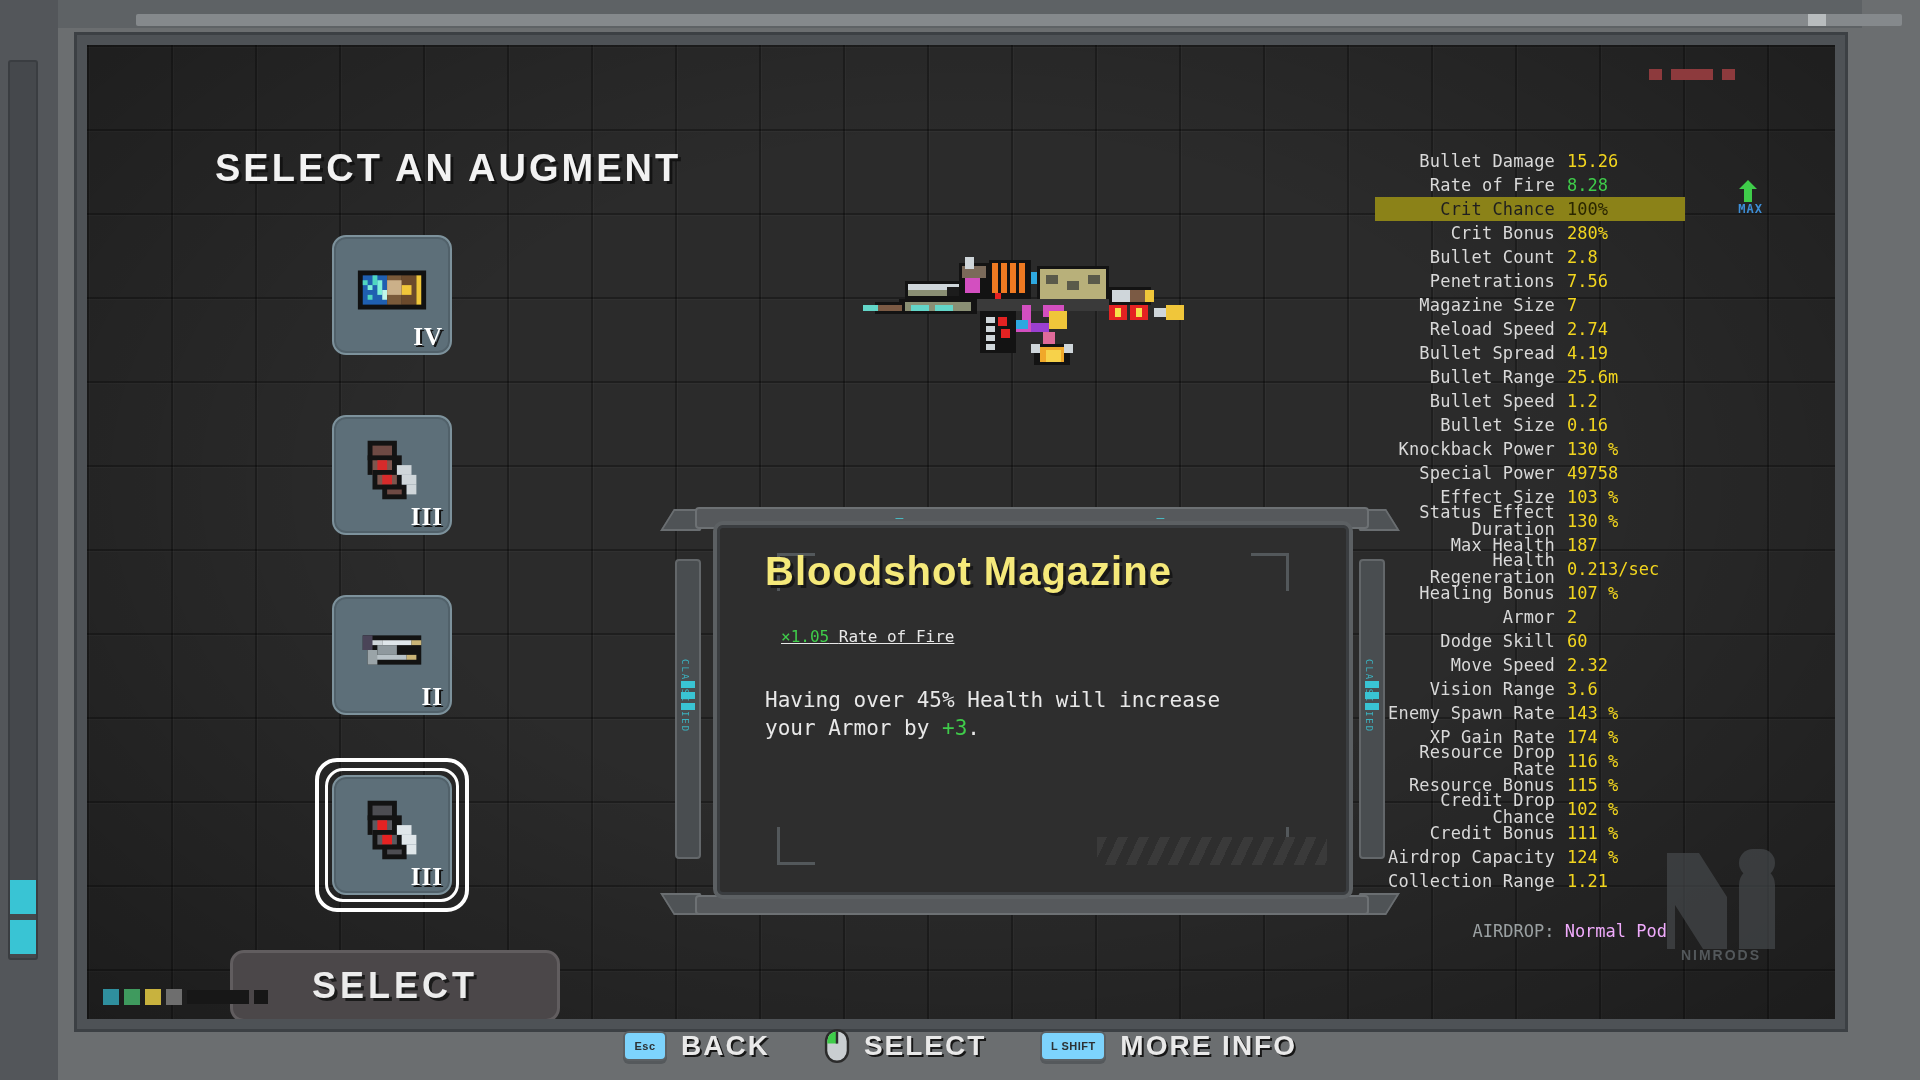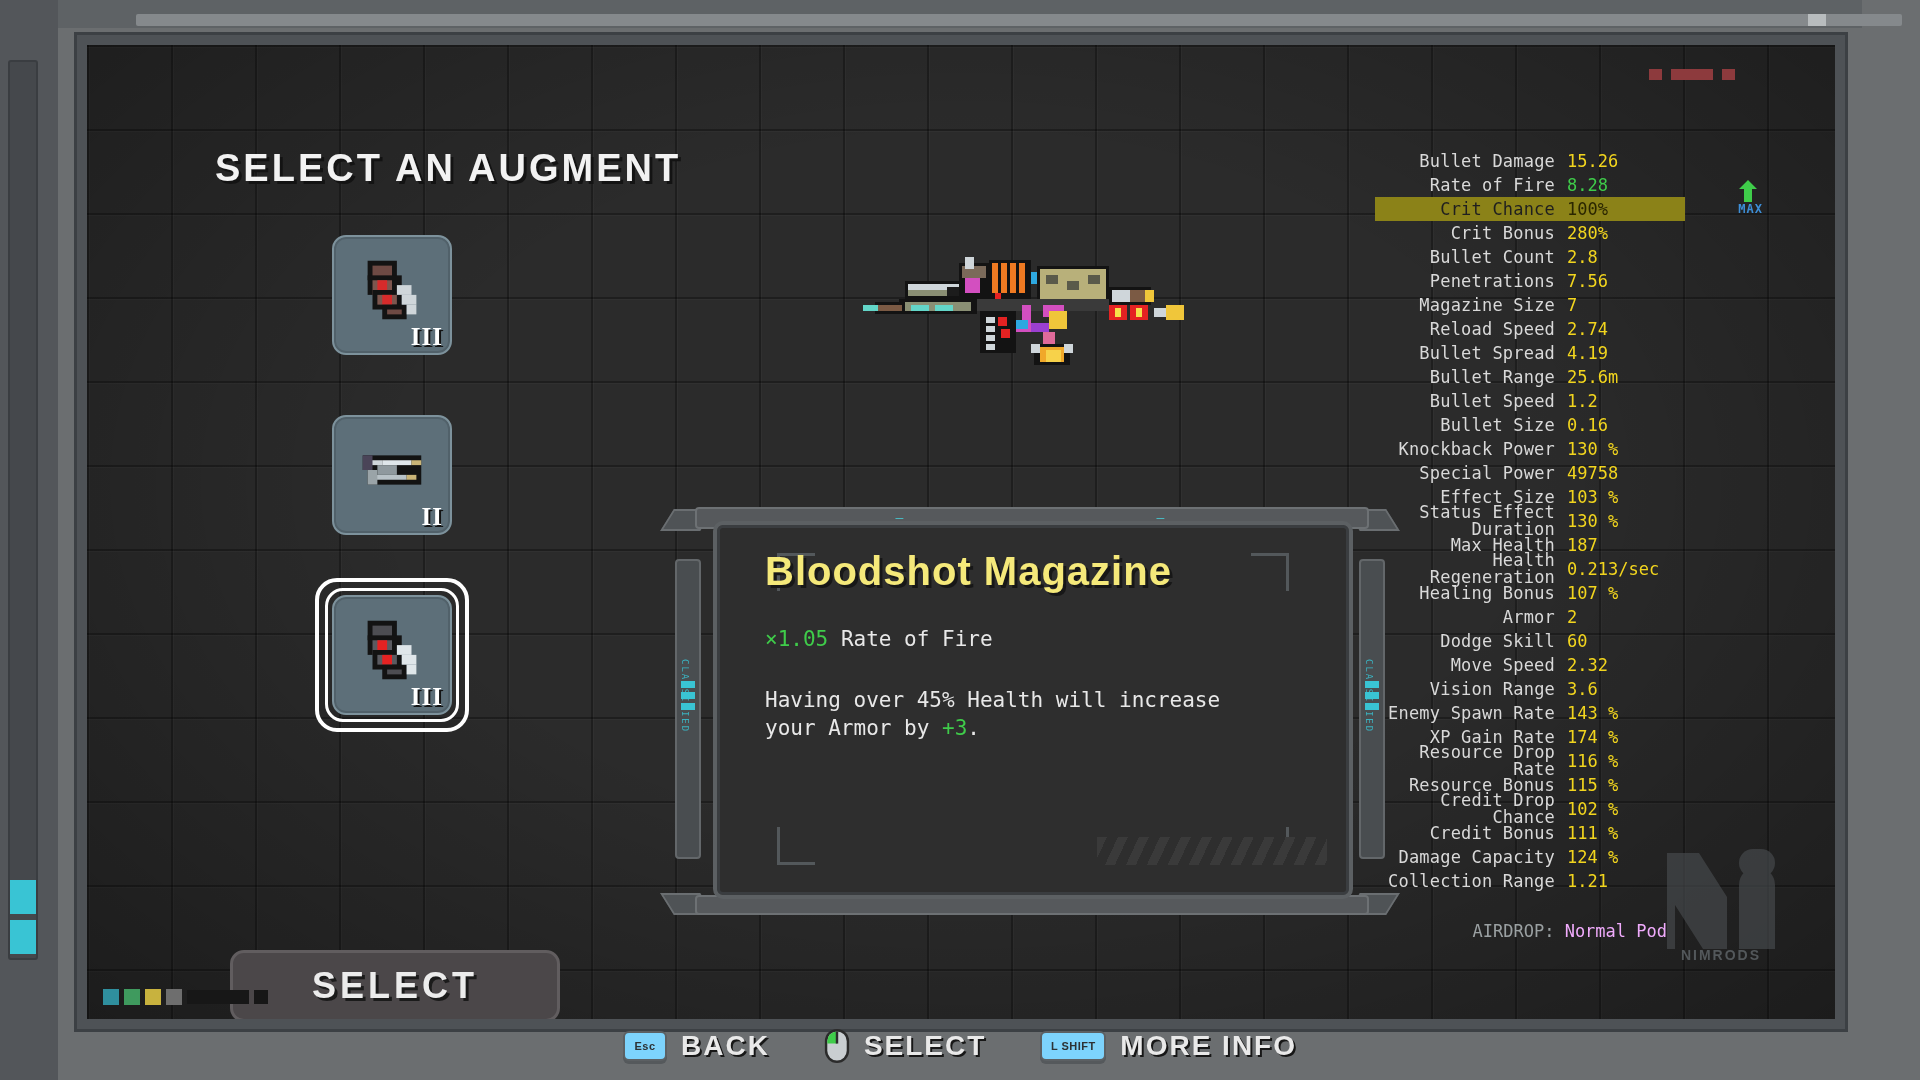--- a/index.html
+++ b/index.html
@@ -105,21 +105,21 @@
   .tip-bracket.tl { left:60px; top:28px; border-right:0; border-bottom:0; }
   .tip-bracket.tr { right:60px; top:28px; border-left:0; border-bottom:0; }
   .tip-bracket.bl { left:60px; bottom:30px; border-right:0; border-top:0; }
   .tip-bracket.br { right:60px; bottom:30px; border-left:0; border-top:0; }
   .tip-hatch { position:absolute; right:22px; bottom:30px; width:230px; height:28px;
      background:repeating-linear-gradient(115deg,#3a3a3a 0 9px,#2e2e2e 9px 19px); }
 
   .tip-title { position:absolute; left:100px; top:42px;
      font-family:"Liberation Sans", sans-serif; font-weight:bold;
      font-size:40px; letter-spacing:1px; color:#f5e97a; text-shadow:3px 3px 0 #171717; }
-  .tip-stat { position:absolute; left:100px; top:120px; font-size:21px; color:#e8e8e8; }
+  .tip-stat { position:absolute; left:116px; top:120px; font-size:16px; color:#e8e8e8;text-decoration:underline; }
   .tip-stat .mul { color:#3fcc4a; }
   .tip-desc { position:absolute; left:100px; top:180px; width:510px;
      font-size:21px; line-height:1.33; color:#e8e8e8; }
   .tip-desc p + p { margin-top:12px; }
   .tip-desc .g { color:#3fcc4a; }
 
   
   .stats { position:absolute; right:150px; top:104px; width:310px;
      font-size:17px; line-height:1; }
   .srow { position:relative; display:flex; align-items:center; height:24px; }
@@ -191,20 +191,39 @@
       <div class="redmarks">
         <i style="width:13px"></i>
           <i style="width:42px"></i>
           <i style="width:13px"></i>
       </div>
 
       <div class="heading">SELECT AN AUGMENT</div>
 
       <div class="cards">
 
+        <div class="card-slot">
+          <div class="card"></div>
+          <svg class="card-art" viewBox="0 0 16 16">
+            <rect x="1" y="4" width="14" height="8" fill="#111"></rect>
+            <rect x="2" y="5" width="5" height="6" fill="#1f5fb0"></rect>
+            <rect x="2" y="6" width="1" height="1" fill="#4fd6c0"></rect>
+            <rect x="3" y="7" width="1" height="1" fill="#7ef0d8"></rect>
+            <rect x="4" y="5" width="1" height="2" fill="#4fd6c0"></rect>
+            <rect x="5" y="6" width="1" height="3" fill="#7ef0d8"></rect>
+            <rect x="3" y="9" width="1" height="1" fill="#4fd6c0"></rect>
+            <rect x="6" y="8" width="1" height="2" fill="#bff7ea"></rect>
+            <rect x="7" y="5" width="3" height="6" fill="#7a5a3a"></rect>
+            <rect x="7" y="6" width="3" height="3" fill="#cbb089"></rect>
+            <rect x="10" y="5" width="3" height="6" fill="#6b4a2c"></rect>
+            <rect x="13" y="5" width="1" height="6" fill="#f0c63a"></rect>
+            <rect x="10" y="7" width="2" height="2" fill="#f0c63a"></rect>
+          </svg>
+          <div class="card-tier">IV</div>
+        </div>
 
         <div class="card-slot">
           <div class="card"></div>
           <svg class="card-art" viewBox="0 0 16 16">
             <rect x="3" y="2" width="6" height="4" fill="#131313"></rect>
             <rect x="4" y="3" width="4" height="3" fill="#6e4a44"></rect>
             <rect x="3" y="5" width="7" height="4" fill="#131313"></rect>
             <rect x="4" y="6" width="4" height="3" fill="#7d564e"></rect>
             <rect x="5" y="6" width="2" height="2" fill="#d62b2b"></rect>
             <rect x="4" y="8" width="6" height="4" fill="#131313"></rect>
@@ -484,21 +503,21 @@
           </div>
           <div class="srow">
             <span class="lbl">Credit Drop Chance</span>
             <span class="val">102 %</span>
           </div>
           <div class="srow">
             <span class="lbl">Credit Bonus</span>
             <span class="val">111 %</span>
           </div>
           <div class="srow">
-            <span class="lbl">Damage Capacity</span>
+            <span class="lbl">Airdrop Capacity</span>
             <span class="val">124 %</span>
           </div>
           <div class="srow">
             <span class="lbl">Collection Range</span>
             <span class="val">1.21</span>
           </div>
         </div>
 
       <div class="airdrop">
         <span>AIRDROP:</span>

